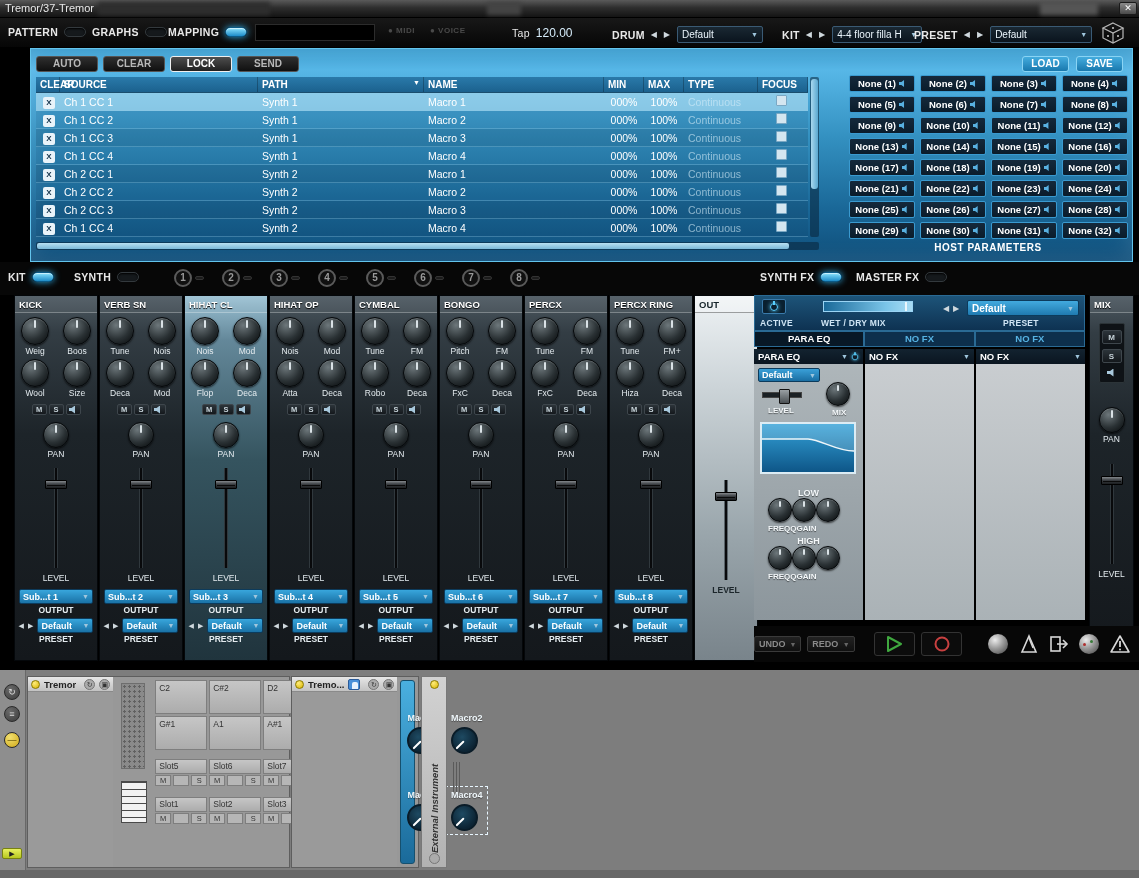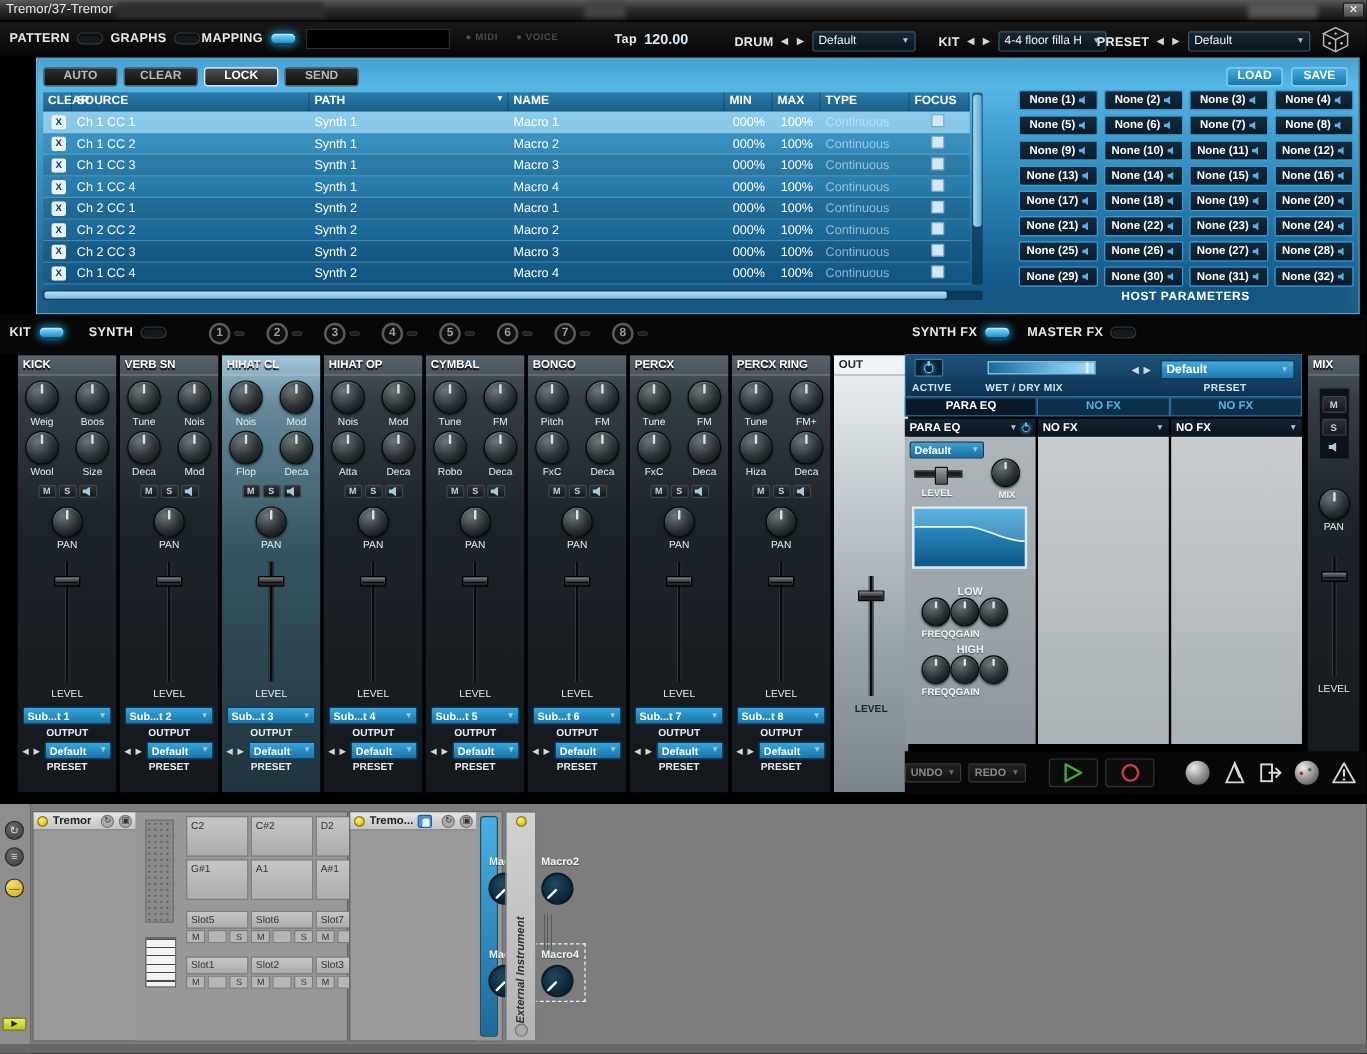--- a/index.html
+++ b/index.html
@@ -10,21 +10,21 @@
 .censor{position:absolute;filter:blur(2px)}
 .closebtn{position:absolute;right:2px;top:2px;width:18px;height:13px;background:linear-gradient(#8a8a8a,#4a4a4a);border:1px solid #1a1a1a;color:#fff;font-size:9px;line-height:11px;text-align:center;border-radius:2px}
 
 .ptoolbar{position:absolute;left:0;top:18px;width:1139px;height:30px;background:linear-gradient(#181818,#060606);border-bottom:1px solid #000}
 .tgroup{position:absolute;top:8px;display:flex;align-items:center;gap:6px}
 .tlabel{font-size:10.5px;font-weight:bold;color:#e8e8e8;letter-spacing:.3px}
 .pill{width:22px;height:10px;border-radius:5px;background:#15191c;border:1px solid #33393d;box-shadow:inset 0 1px 2px #000}
 .pill.on{background:linear-gradient(#8ae4ff,#1e8cc8);border-color:#0c5a86;box-shadow:0 0 7px #2fa8e0,inset 0 1px 1px rgba(255,255,255,.6)}
 .tdisplay{position:absolute;left:255px;top:6px;width:120px;height:17px;background:#000;border:1px solid #2c2c2c}
 .dimtxt{font-size:8px;color:#4a4a4a;font-weight:bold;letter-spacing:.5px}
-.tempo{font-size:12px;font-weight:bold;color:#d6ecfa}
+.tempo{font-size:12px;font-weight:normal;color:#d6ecfa}
 .arr{font-size:8px;color:#cfd8dd;letter-spacing:1px}
 .dropdown{height:17px;background:linear-gradient(#1a2833,#0a141d);border:1px solid #3a5a74;border-radius:2px;color:#eaf4fb;font-size:10px;display:flex;align-items:center;justify-content:space-between;padding:0 4px;white-space:nowrap;overflow:hidden}
 .ddarrow{font-size:7px;color:#9fc6dd;margin-left:3px}
 .cubeicon{position:absolute;left:1100px;top:3px}
 
 .mpanel{position:absolute;left:30px;top:48px;width:1103px;height:214px;border:1px solid #63c4ec;background:linear-gradient(180deg,#3a9cce 0%,#57b7e7 10%,#3390c0 42%,#1a6898 75%,#0f4e7a 100%);box-shadow:inset 0 0 25px rgba(255,255,255,.12)}
 .mpbtns{position:absolute;left:5px;top:7px;display:flex;gap:5px}
 .mpbtn{width:62px;height:16px;background:linear-gradient(#2f2f2f,#101010);border:1px solid #555;border-radius:3px;color:#b8b8b8;font-size:10px;font-weight:bold;text-align:center;line-height:14px}
 .mpbtn.engaged{border-color:#f0f0f0;color:#fff;background:linear-gradient(#4e4e4e,#202020)}
 .loadsave{position:absolute;right:9px;top:7px;display:flex;gap:7px}
@@ -181,21 +181,21 @@
     <span class="pill on"></span>
   </div>
   <div class="tdisplay"></div>
   <div class="tgroup" style="left:388px">
     <span class="dimtxt"><span>●</span> <span>MIDI</span></span>
   </div>
   <div class="tgroup" style="left:430px">
     <span class="dimtxt"><span>●</span> <span>VOICE</span></span>
   </div>
   <div class="tgroup" style="left:512px">
-    <span class="tlabel" style="font-weight:bold">Tap</span>
+    <span class="tlabel" style="font-weight:normal">Tap</span>
     <span class="tempo">120.00</span>
   </div>
   <div class="tgroup" style="left:612px">
     <span class="tlabel">DRUM</span>
     <span class="arr">◀</span>
       <span class="arr">▶</span>
     <div class="dropdown" style="width:86px">
       <span>Default</span>
       <span class="ddarrow">▼</span>
     </div>

